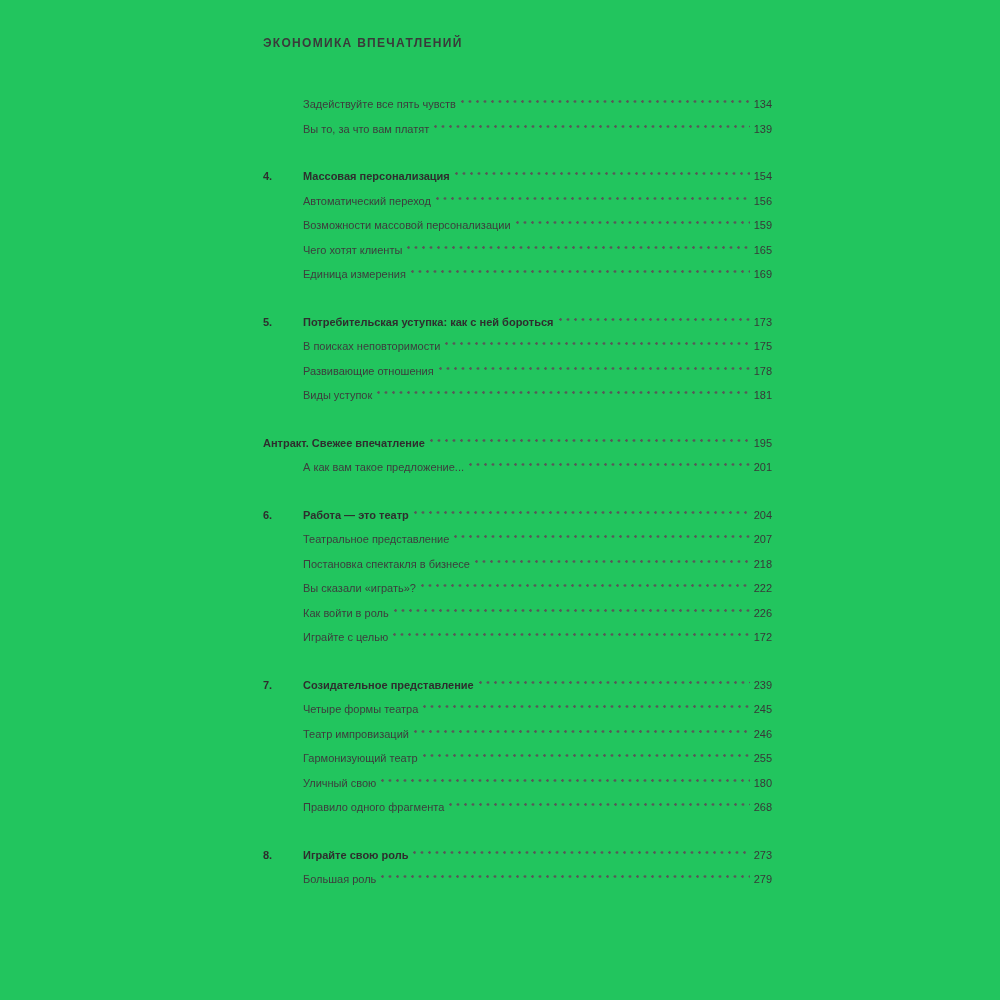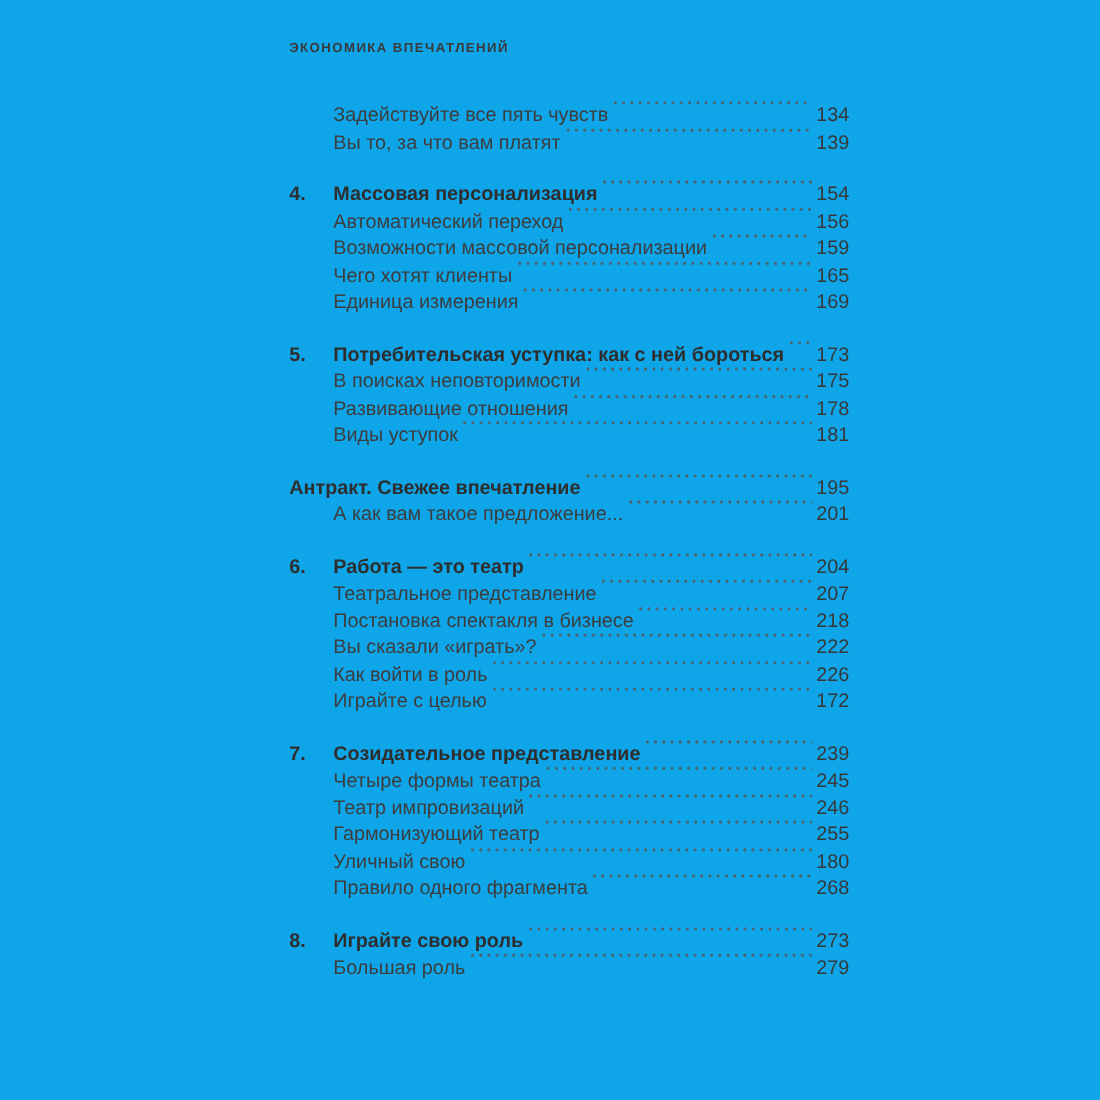--- a/index.html
+++ b/index.html
@@ -4,21 +4,21 @@
 <style>
   html, body {
     margin: 0;
     padding: 0;
     background: #ffffff;
   }
   .page {
     position: relative;
     width: 1000px;
     height: 1000px;
-    background: #0ea5e9;
+    background: #22c55e;
     font-family: "Liberation Sans", "DejaVu Sans", sans-serif;
     color: #3d3d3d;
     overflow: hidden;
   }
   .running-head {
     position: absolute;
     left: 263px;
     top: 36px;
     font-size: 12px;
     font-weight: 700;
@@ -29,23 +29,23 @@
   .toc {
     position: absolute;
     left: 263px;
     top: 92px;
     width: 509px;
   }
   .toc-group { margin-top: 23px; }
   .toc-group:first-child { margin-top: 0; }
   .toc-row {
     display: flex;
-    align-items: flex-start;
+    align-items: center;
     height: 24.5px;
-    font-size: 18px;
+    font-size: 11px;
   }
   .toc-row > span { line-height: 24.5px; }
   .toc-num {
     flex: 0 0 40px;
     width: 40px;
     font-weight: 700;
     color: #2e2e2e;
     white-space: nowrap;
   }
   .row-sub .toc-num { font-weight: 400; }

